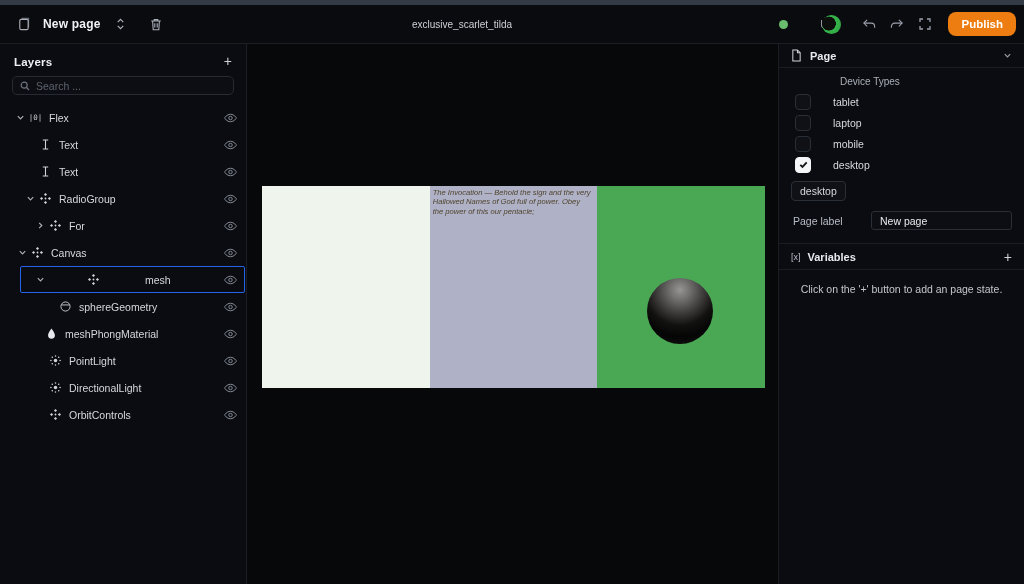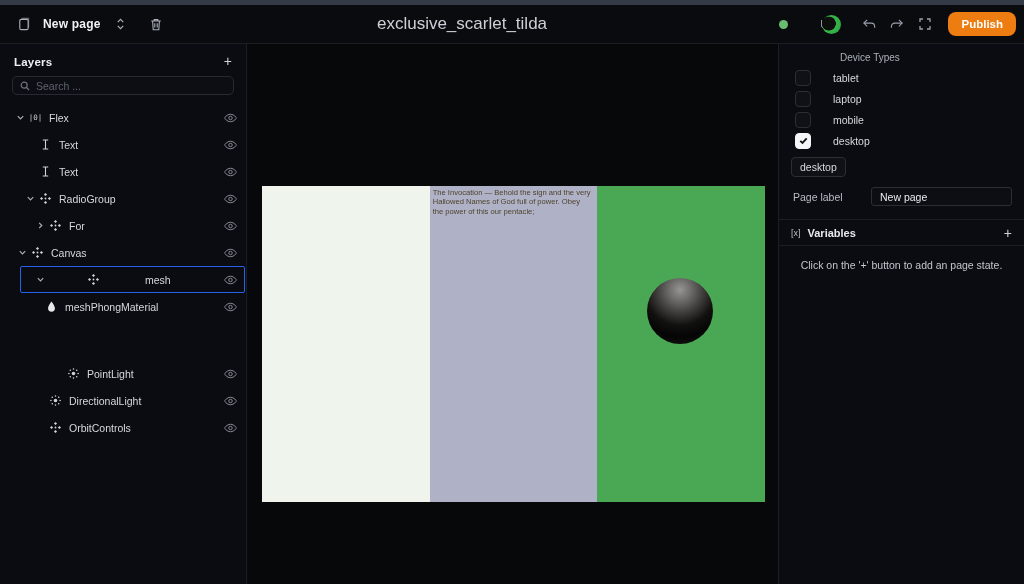--- a/index.html
+++ b/index.html
@@ -8,21 +8,21 @@
   #app { position:relative; width:1024px; height:584px; background:#08090d; }
 
   
   .topstrip { position:absolute; left:0; top:0; width:1024px; height:5px; background:#353a47; }
   .header { position:absolute; left:0; top:5px; width:1024px; height:39px; background:#0a0b0f;
             border-bottom:1px solid #1a1d24; display:flex; align-items:center; }
   .h-left { display:flex; align-items:center; padding-left:14px; gap:11px; }
   .page-name { font-size:12px; font-weight:bold; color:#f1f2f5; letter-spacing:.2px; }
   .icon-btn { display:inline-flex; align-items:center; justify-content:center; width:18px; height:18px; cursor:pointer; }
   .proj-title { position:absolute; left:462px; top:50%; transform:translate(-50%,-50%);
-                font-size:17px; color:#ccd0d7; }
+                font-size:10px; color:#ccd0d7; }
   .h-right { position:absolute; right:8px; top:0; height:100%; display:flex; align-items:center; }
   .status-dot { width:9px; height:9px; border-radius:50%; background:var(--status_green,#6abd6e); margin-right:32px; }
   .avatar-wrap { display:flex; align-items:center; margin-right:14px; }
   .avatar-letter { font-size:10px; color:#9aa0ab; margin-right:-5px; position:relative; z-index:0; }
   .avatar { width:19px; height:19px; border-radius:50%; position:relative; z-index:1;
             background:radial-gradient(circle at 36% 45%, #0c0f0c 0 42%, #35b54a 45%, #2f9e42 100%); }
   .h-right .icon-btn { margin:0 5px; }
   .publish-btn { margin-left:9px; background:var(--accent_orange,#ee7d11); color:#fff; font-weight:bold;
                  font-size:11.5px; border:none; border-radius:8px; padding:6px 13px; cursor:pointer;
                  font-family:"Liberation Sans",sans-serif; }
@@ -44,21 +44,21 @@
   .tree-row .node-icon { width:15px; display:inline-flex; justify-content:center; align-items:center;
                          flex:none; color:#cfd3da; }
   .txticon { font-size:7.5px; color:#cfd3da; font-family:"DejaVu Sans Mono",monospace; letter-spacing:0; }
   .tree-row .node-label { margin-left:6px; font-size:10.5px; color:#d5d8dd; }
   .tree-row .eye { position:absolute; right:9px; top:50%; transform:translateY(-50%); display:inline-flex; cursor:pointer; }
   .tree-row.selected::after { content:""; position:absolute; left:20px; right:1px; top:0; bottom:0;
                               border:1px solid var(--selection_blue,#2563eb); border-radius:2px; pointer-events:none; }
 
   
   .canvas-area { position:absolute; left:248px; top:44px; width:530px; height:540px; background:#07080a; }
-  .canvas-frame { position:absolute; left:14px; top:142px; width:503px; height:316px; display:flex; }
+  .canvas-frame { position:absolute; left:14px; top:142px; width:503px; height:202px; display:flex;font-style:italic; }
   .cv-col { flex:1; position:relative; }
   .cv-text { position:absolute; left:0; top:0; right:4px; padding:2px 2px 0 3px;
              font-size:7.6px; line-height:9.4px; color:#4f432c; }
   .sphere { position:absolute; left:385px; top:92px; width:66px; height:66px; border-radius:50%;
             background:radial-gradient(circle at 50% 18%, #979593 0%, #716f6d 16%, #403e3d 36%,
                        #111110 56%, #050505 74%, #161615 100%); }
 
   
   .rpanel { position:absolute; left:778px; top:44px; width:246px; height:540px; background:#0b0c11;
             border-left:1px solid #1a1d24; }
@@ -287,36 +287,52 @@
             </svg>
           </span>
           <span class="node-label">mesh</span>
           <span class="eye">
             <svg width="13" height="11" viewBox="0 0 24 20" fill="none" stroke="#868c96" stroke-width="1.8">
               <path d="M1 10s4-7 11-7 11 7 11 7-4 7-11 7S1 10 1 10z"></path>
               <circle cx="12" cy="10" r="3.2"></circle>
             </svg>
           </span>
         </div>
+        <div class="tree-row" style="padding-left: 42px;">
+          <span class="chev"></span>
+          <span class="node-icon">
+            <svg width="11" height="11" viewBox="0 0 12 12" fill="none" stroke="#cfd3da" stroke-width="1">
+              <circle cx="6" cy="6" r="5"></circle>
+              <path d="M1.6 4.3h8.8"></path>
+            </svg>
+          </span>
+          <span class="node-label">sphereGeometry</span>
+          <span class="eye">
+            <svg width="13" height="11" viewBox="0 0 24 20" fill="none" stroke="#868c96" stroke-width="1.8">
+              <path d="M1 10s4-7 11-7 11 7 11 7-4 7-11 7S1 10 1 10z"></path>
+              <circle cx="12" cy="10" r="3.2"></circle>
+            </svg>
+          </span>
+        </div>
         <div class="tree-row" style="padding-left: 28px; align-items: center;">
           <span class="chev"></span>
           <span class="node-icon">
             <svg width="9" height="11" viewBox="0 0 10 12" fill="#e6e8ec">
               <path d="M5 .4C5 .4 1.2 5.2 1.2 8a3.8 3.8 0 007.6 0C8.8 5.2 5 .4 5 .4z"></path>
             </svg>
           </span>
           <span class="node-label">meshPhongMaterial</span>
           <span class="eye">
             <svg width="13" height="11" viewBox="0 0 24 20" fill="none" stroke="#868c96" stroke-width="1.8">
               <path d="M1 10s4-7 11-7 11 7 11 7-4 7-11 7S1 10 1 10z"></path>
               <circle cx="12" cy="10" r="3.2"></circle>
             </svg>
           </span>
         </div>
-        <div class="tree-row" style="padding-left: 50px; margin-top: 40px;">
+        <div class="tree-row" style="padding-left: 32px;">
           <span class="chev"></span>
           <span class="node-icon">
             <svg width="11" height="11" viewBox="0 0 12 12" fill="#cfd3da">
               <circle cx="6" cy="6" r="1.9"></circle>
               <circle cx="6" cy="1" r=".85"></circle>
               <circle cx="6" cy="11" r=".85"></circle>
               <circle cx="1" cy="6" r=".85"></circle>
               <circle cx="11" cy="6" r=".85"></circle>
               <circle cx="2.5" cy="2.5" r=".85"></circle>
               <circle cx="9.5" cy="2.5" r=".85"></circle>
@@ -382,20 +398,34 @@
       <div class="cv-col" style="background: rgb(239, 245, 236);"></div>
       <div class="cv-col" style="background: rgb(175, 177, 198);">
         <div class="cv-text">The Invocation — Behold the sign and the very Hallowed Names of God full of power. Obey the power of this our pentacle;</div>
       </div>
       <div class="cv-col" style="background: rgb(74, 168, 85);"></div>
       <div class="sphere"></div>
     </div>
   </div>
 
   <div class="rpanel">
+    <div class="panel-head">
+      <span style="display:inline-flex;">
+        <svg width="11" height="13" viewBox="0 0 12 14" fill="none" stroke="#cfd3da" stroke-width="1.1">
+          <path d="M2 1h5l3 3v9H2z"></path>
+            <path d="M7 1v3h3"></path>
+        </svg>
+      </span>
+      <span class="ph-title">Page</span>
+      <span style="display:inline-flex;">
+        <svg width="9" height="9" viewBox="0 0 10 10" fill="none" stroke="#9aa0ab" stroke-width="1.3">
+          <path d="M2 3.5l3 3 3-3"></path>
+        </svg>
+      </span>
+    </div>
 
     <div class="sec-label">Device Types</div>
     <div class="device-list" id="device-list">
         <div class="device-row">
           <span class="checkbox"></span>
           <span class="dv-label">tablet</span>
         </div>
         <div class="device-row">
           <span class="checkbox"></span>
           <span class="dv-label">laptop</span>

